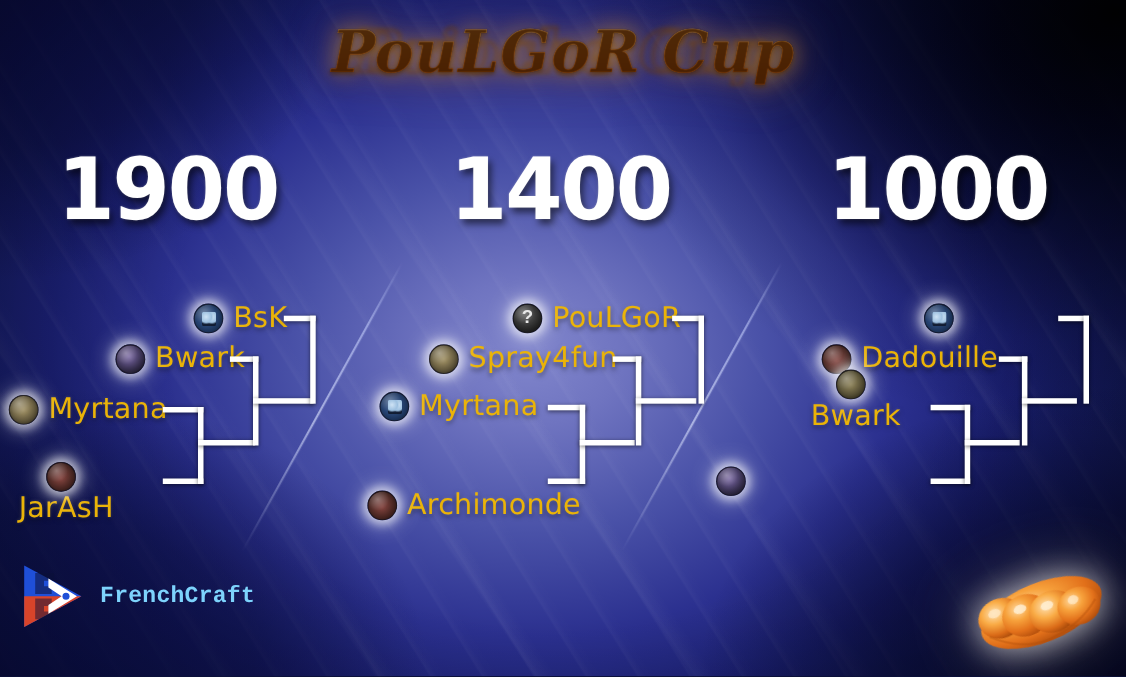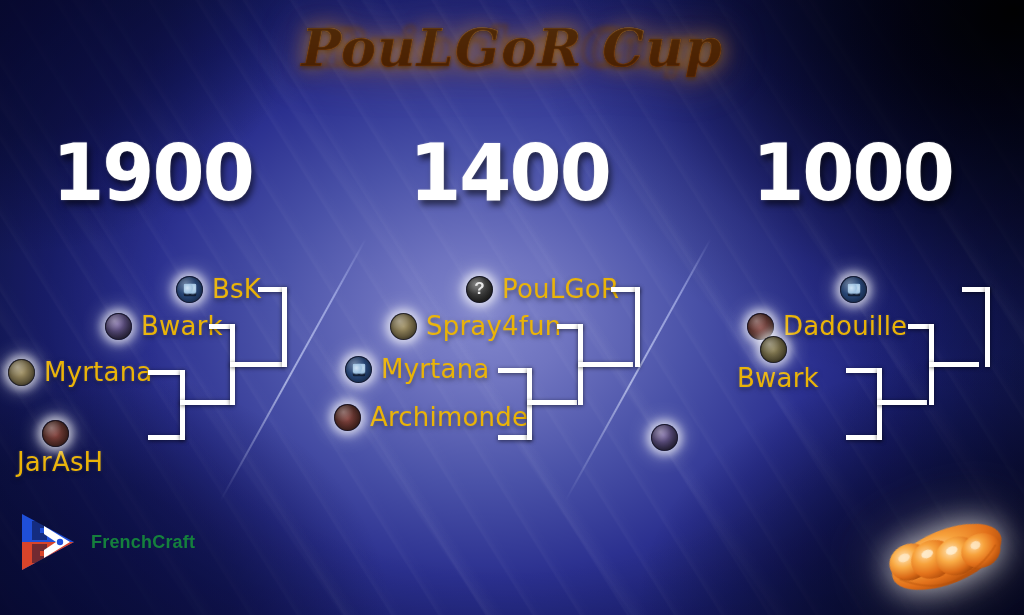--- a/index.html
+++ b/index.html
@@ -200,24 +200,24 @@
   #logo-wrap {
     position:absolute;
     left:16px; top:512px;
     display:flex; align-items:center; gap:13px;
   }
   #logo-mark {
     width:62px; height:60px;
     position:relative;
   }
   #logo-text {
-    font-family:Liberation Sans, sans-serif;
+    font-family:Liberation Mono, monospace;
     font-weight:700;
-    font-size:18px;
-    color:#15803d;
+    font-size:21px;
+    color:#7dd3fc;
     letter-spacing:0.2px;
   }
 
   
   #brioche {
     position:absolute;
     left:884px; top:512px;
     width:124px; height:86px;
     transform:rotate(-22deg);
     filter:drop-shadow(0 0 14px rgba(255,255,255,0.62)) drop-shadow(0 0 26px rgba(255,240,210,0.38));
@@ -293,21 +293,21 @@
     <div class="slot" style="left:390px; top:309px;">
       <span class="avatar av-gold"></span>
       <span class="pname">Spray4fun</span>
     </div>
 
     <div class="slot" style="left:345px; top:352px;">
       <span class="avatar av-blue av-mc"></span>
       <span class="pname">Myrtana</span>
     </div>
 
-    <div class="slot" style="left:296px; top:400px;padding-left:38px;">
+    <div class="slot" style="left:296px; top:442px;padding-left:38px;">
       <span class="avatar av-red"></span>
       <span class="pname">Archimonde</span>
     </div>
 
     <div class="ln ln-h" style="left:498px; top:368px; width:34px;"></div>
     <div class="ln ln-h" style="left:498px; top:435px; width:34px;"></div>
     <div class="ln ln-v" style="left:527px; top:368px; height:72px;"></div>
     <div class="ln ln-h" style="left:527px; top:400px; width:50px;"></div>
 
     <div class="ln ln-h" style="left:557px; top:324px; width:26px;"></div>

